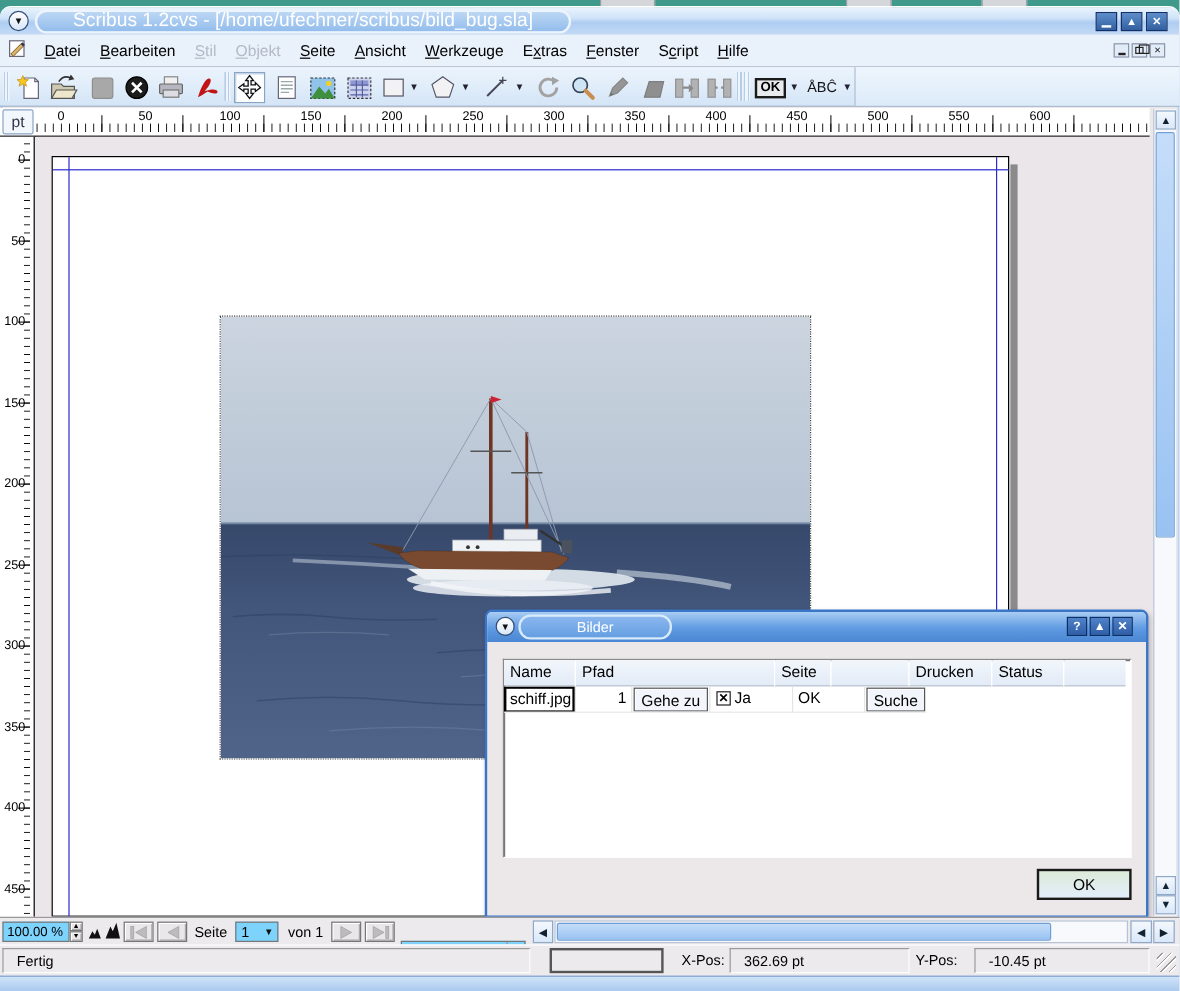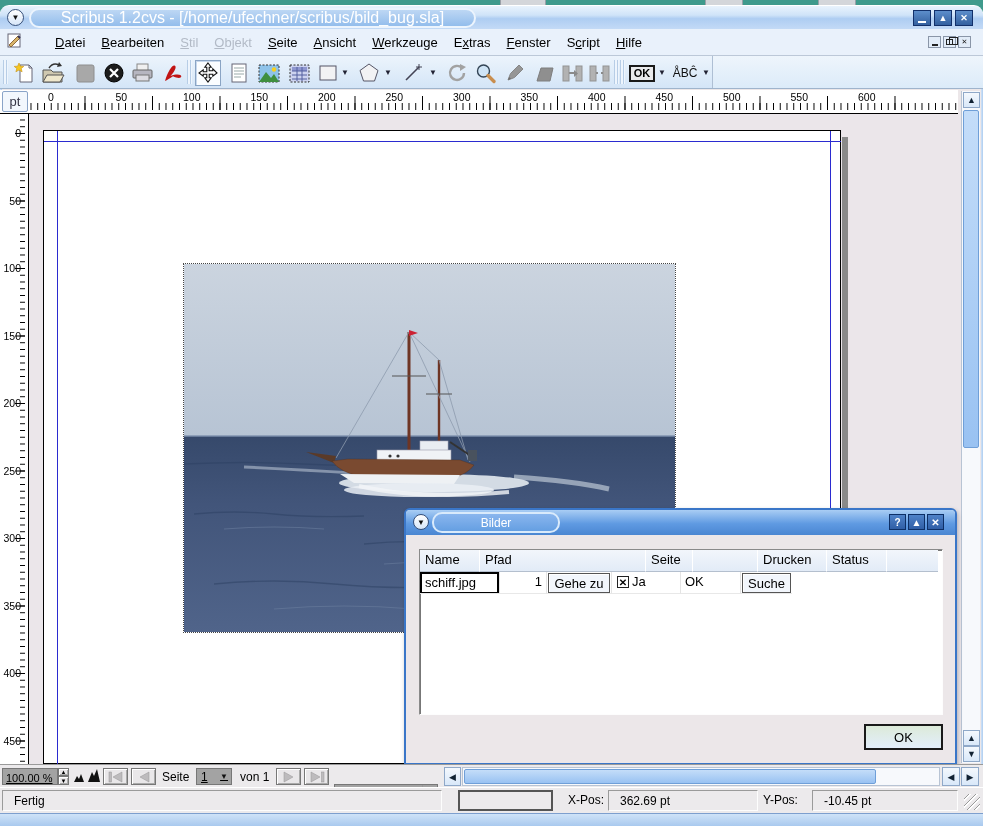--- a/index.html
+++ b/index.html
@@ -89,21 +89,21 @@
   .namecell { border:2px solid #000; height:22px; padding:1px 0 0 3px; }
   .cell-btn { background:#f2f6fc; border:1px solid #555; box-shadow:inset 1px 1px 0 #fff;
     font-size:13px; height:20px; display:flex; align-items:center; justify-content:center; }
   .chk { width:12px; height:12px; border:1px solid #222; background:#fff; font-size:10px; font-weight:bold;
     display:flex; align-items:center; justify-content:center; margin:2px 3px 0 1px; }
   .ok-btn { left:458px; top:214px; width:79px; height:26px; background:linear-gradient(#f3f8fd,#dcead9 0,#e3eefb);
     border:2px solid #1a1a1a; font-size:13px; display:flex; align-items:center; justify-content:center; }
 
   
   .bottombar { left:0; top:764px; width:983px; height:23px; background:#eceaec; border-top:1px solid #9a9a9a; }
-  .field { background:#a3a3a3; border:1px solid #777; font-size:11px; display:flex; align-items:flex-end;text-decoration:underline; }
+  .field { background:#7dd3fc; border:1px solid #777; font-size:11px; display:flex; align-items:center; }
   .nav-btn { background:#e9e7e9; border:1px solid #777; box-shadow:inset 1px 1px 0 #fff,inset -1px -1px 0 #aaa;
     display:flex; align-items:center; justify-content:center; }
   .lbl { font-size:12px; }
   .combo-arrow { font-size:8px; color:#111; margin-left:auto; padding:0 3px; border-left:1px solid #999; height:100%;
     display:flex; align-items:center; }
   .scroll-btn { background:linear-gradient(#f4f8fd,#d9e8f9); border:1px solid #8fa8c8; color:#123;
     display:flex; align-items:center; justify-content:center; font-size:9px; }
   .hthumb { background:linear-gradient(#c4ddf9,#99c2f2); border:1px solid #6f9fd8; border-radius:2px; }
 
   
@@ -147,21 +147,21 @@
 </div>
 
 <div class="abs menubar">
   <span style="margin-left:6px;">
     <svg width="17" height="17">
         <rect x="2" y="2" width="12" height="13" fill="#fff" stroke="#667"></rect>
         <path d="M3 13 L12 4 l2 2 -9 9z" fill="#d8b468" stroke="#7a5020" stroke-width="0.8"></path>
         <path d="M12 4l2 2" stroke="#335" stroke-width="2"></path>
       </svg>
   </span>
-  <span id="menu-items" style="display:flex;margin-left:24px;align-items:flex-end;">
+  <span id="menu-items" style="display:flex;margin-left:6px;align-items:flex-end;">
       <span class="menu-item"><span></span><u>D</u><span>atei</span></span>
       <span class="menu-item"><span></span><u>B</u><span>earbeiten</span></span>
       <span class="menu-item disabled"><span></span><u>S</u><span>til</span></span>
       <span class="menu-item disabled"><span></span><u>O</u><span>bjekt</span></span>
       <span class="menu-item"><span></span><u>S</u><span>eite</span></span>
       <span class="menu-item"><span></span><u>A</u><span>nsicht</span></span>
       <span class="menu-item"><span></span><u>W</u><span>erkzeuge</span></span>
       <span class="menu-item"><span>E</span><u>x</u><span>tras</span></span>
       <span class="menu-item"><span></span><u>F</u><span>enster</span></span>
       <span class="menu-item"><span>S</span><u>c</u><span>ript</span></span>
@@ -436,21 +436,21 @@
     <div class="thead" id="table-head">
         <div class="th" style="width: 60px;">Name</div>
         <div class="th" style="width: 166px;">Pfad</div>
         <div class="th" style="width: 47px;">Seite</div>
         <div class="th" style="width: 65px;"></div>
         <div class="th" style="width: 69px;">Drucken</div>
         <div class="th" style="width: 60px;">Status</div>
         <div class="th" style="width: 51px; border-right: none;"></div>
       </div>
     <div class="trow">
-      <div class="td" style="width:80px;padding:0;">
+      <div class="td" style="width:60px;padding:0;">
         <div class="namecell">schiff.jpg</div>
       </div>
       <div class="td" style="width:47px;text-align:right;padding-right:4px;">1</div>
       <div class="td" style="width:65px;padding:1px;">
         <div class="cell-btn">Gehe zu</div>
       </div>
       <div class="td" style="width:69px;display:flex;">
         <span class="chk" id="print-check">✕</span>
         <span>Ja</span>
       </div>

